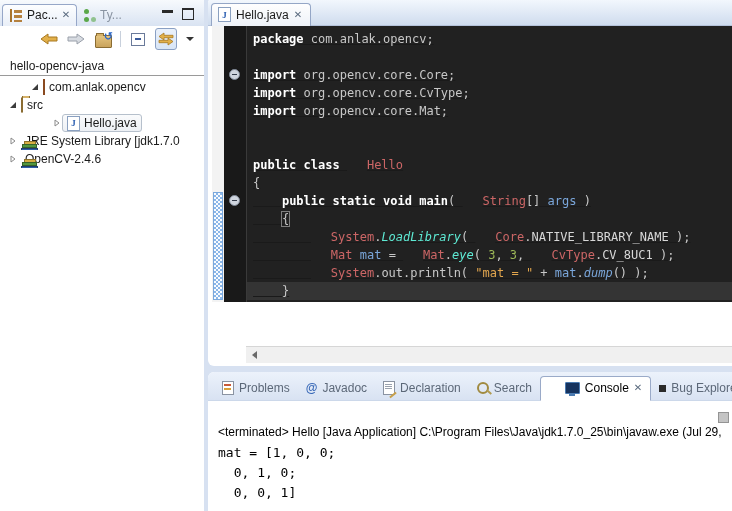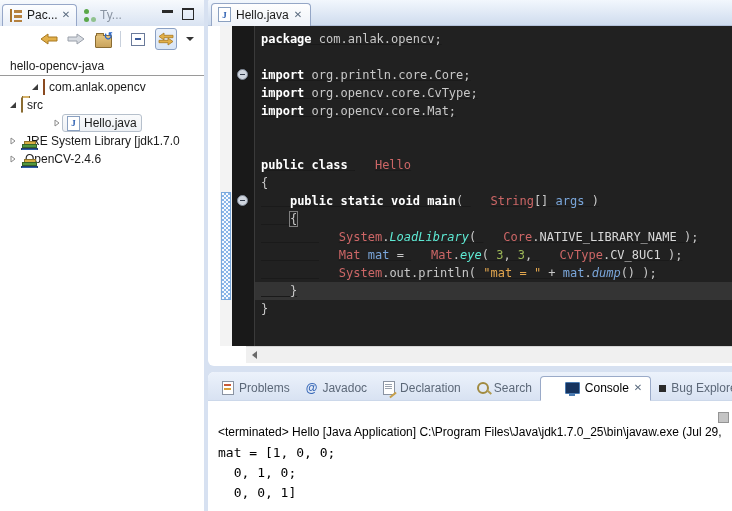--- a/index.html
+++ b/index.html
@@ -58,21 +58,21 @@
   .books .b3{left:0;top:7px;width:17px;background:#2f5fa8;}
 
   
   #editor{position:absolute;left:208px;top:0;width:524px;height:366px;background:#fff;
           border-radius:2px 0 0 6px;}
   .ed-tabbar{height:26px;background:linear-gradient(#f2f7fd,#cfdcee);border-bottom:1px solid #b4c2da;
              display:flex;align-items:flex-end;border-radius:2px 0 0 0;box-sizing:border-box;}
   .ed-tab{display:flex;align-items:center;gap:5px;margin-left:3px;padding:3px 8px 4px 6px;
           background:linear-gradient(#fefefe,#eef2f8);border:1px solid #94a6c6;border-bottom:none;
           border-radius:4px 4px 0 0;position:relative;top:1px;}
-  .ed-body{position:absolute;left:12px;top:26px;right:0;height:320px;display:flex;text-decoration:underline;}
+  .ed-body{position:absolute;left:4px;top:26px;right:0;height:276px;display:flex;text-decoration:underline;}
   .ruler{width:12px;background:#f3f3f3;position:relative;flex:none;}
   .range-ind{position:absolute;left:1px;width:10px;border:1px solid #7aa8dc;box-sizing:border-box;
      background:
        linear-gradient(45deg,#8ab6e8 25%,transparent 25%,transparent 75%,#8ab6e8 75%) 0 0/4px 4px,
        linear-gradient(45deg,#8ab6e8 25%,transparent 25%,transparent 75%,#8ab6e8 75%) 2px 2px/4px 4px,#f8fbff;}
   .gutter{width:22px;background:#191919;position:relative;flex:none;}
   .fold{position:absolute;left:5px;width:11px;height:11px;border-radius:50%;background:#cfd5de;
         border:1px solid #7f8896;box-sizing:border-box;display:flex;align-items:center;justify-content:center;}
   .fold::before{content:"";width:5px;height:1px;background:#343c4a;}
   .codearea{flex:1;background:#212121;border-left:1px solid #3a3a3a;position:relative;
@@ -271,21 +271,21 @@
         <div class="range-ind" style="top: 166px; height: 108px;"></div>
       </div>
       <div class="gutter">
           <span class="fold" style="top: 43px;"></span>
           <span class="fold" style="top: 169px;"></span>
         </div>
       <div class="codearea">
         <div>
             <div class="code-line"><span class="tk-kw">package</span><span class="tk-pl"> com.anlak.opencv;</span></div>
             <div class="code-line"></div>
-            <div class="code-line"><span class="tk-kw">import</span><span class="tk-pl"> org.println.core.Core;</span></div>
+            <div class="code-line"><span class="tk-kw">import</span><span class="tk-pl"> org.opencv.core.Core;</span></div>
             <div class="code-line"><span class="tk-kw">import</span><span class="tk-pl"> org.opencv.core.CvType;</span></div>
             <div class="code-line"><span class="tk-kw">import</span><span class="tk-pl"> org.opencv.core.Mat;</span></div>
             <div class="code-line"></div>
             <div class="code-line"></div>
             <div class="code-line"><span class="tk-kw">public class </span><span class="tk-ty">Hello</span></div>
             <div class="code-line"><span class="tk-pl">{</span></div>
             <div class="code-line"><span class="tk-pl">    </span><span class="tk-kw">public static void main</span><span class="tk-pl">( </span><span class="tk-ty">String</span><span class="tk-pl">[] </span><span class="tk-va">args</span><span class="tk-pl"> )</span></div>
             <div class="code-line"><span class="tk-pl">    </span><span class="tk-bx">{</span></div>
             <div class="code-line"><span class="tk-pl">        </span><span class="tk-ty">System</span><span class="tk-pl">.</span><span class="tk-mi">LoadLibrary</span><span class="tk-pl">( </span><span class="tk-ty">Core</span><span class="tk-pl">.</span><span class="tk-co">NATIVE_LIBRARY_NAME</span><span class="tk-pl"> );</span></div>
             <div class="code-line"><span class="tk-pl">        </span><span class="tk-ty">Mat</span><span class="tk-pl"> </span><span class="tk-va">mat</span><span class="tk-pl"> = </span><span class="tk-ty">Mat</span><span class="tk-pl">.</span><span class="tk-mi">eye</span><span class="tk-pl">( </span><span class="tk-nu">3</span><span class="tk-pl">, </span><span class="tk-nu">3</span><span class="tk-pl">, </span><span class="tk-ty">CvType</span><span class="tk-pl">.</span><span class="tk-co">CV_8UC1</span><span class="tk-pl"> );</span></div>

